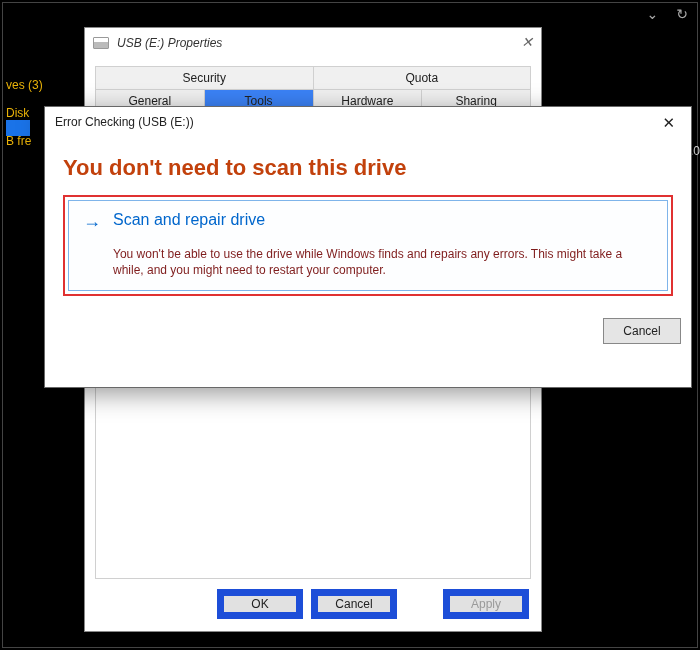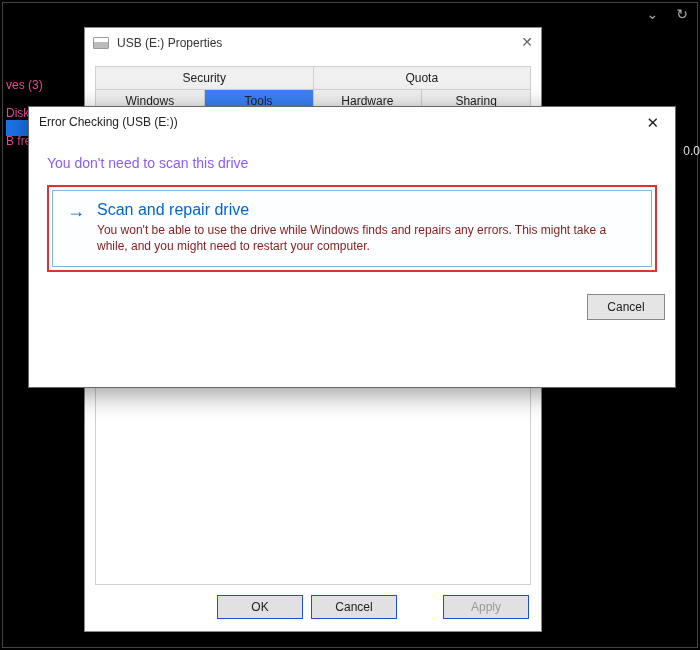--- a/index.html
+++ b/index.html
@@ -32,21 +32,21 @@
       display: flex;
       gap: 18px;
       color: #aaa;
       font-size: 14px;
     }
     
     .dark-labels {
       position: absolute;
       top: 78px;
       left: 6px;
-      color: #ec4899;
+      color: #eab308;
       font-size: 12px;
     }
     .dark-labels .row {
       margin-bottom: 14px;
     }
     .blue-bar {
       position: absolute;
       top: 120px;
       left: 6px;
       width: 24px;
@@ -71,20 +71,21 @@
       background: #fff;
       border: 1px solid #888;
     }
     .prop-titlebar {
       height: 30px;
       display: flex;
       align-items: center;
       padding: 0 8px;
       background: #fff;
       position: relative;
+      font-style: italic;
     }
     .prop-titlebar .drive-icon {
       width: 16px;
       height: 12px;
       background: linear-gradient(#fff 0 40%, #bbb 40% 100%);
       border: 1px solid #999;
       border-radius: 1px;
       margin-right: 8px;
     }
     .prop-titlebar .title {
@@ -136,36 +137,36 @@
       font-weight: 400;
     }
     .prop-buttons {
       display: flex;
       justify-content: flex-end;
       gap: 8px;
       padding: 10px 2px 4px;
     }
     .win-button {
       min-width: 86px;
-      height: 24px;
+      height: 30px;
       background: #e1e1e1;
-      border: 1px solid #1d4ed8;
+      border: 7px solid #1d4ed8;
       font-size: 12px;
       color: #222;
       cursor: default;
     }
     .win-button.disabled {
       color: #9a9a9a;
       margin-left: 38px;
     }
     
     .dialog {
       position: absolute;
       top: 106px;
-      left: 28px;
+      left: 44px;
       width: 648px;
       height: 282px;
       background: #fff;
       border: 1px solid #686868;
       box-shadow: 0 6px 24px rgba(0,0,0,.4);
     }
     .dlg-titlebar {
       height: 30px;
       display: flex;
       align-items: center;
@@ -182,23 +183,23 @@
       top: 5px;
       font-size: 15px;
       color: #222;
       padding: 2px 6px;
       font-family: Arial, sans-serif;
     }
     .dlg-body {
       padding: 8px 18px 0;
     }
     .dlg-heading {
-      font-size: 14px;
-      color: #8b5cf6;
-      font-weight: 400;
+      font-size: 22px;
+      color: #c2410c;
+      font-weight: 700;
       margin: 10px 0 14px;
     }
     .dlg-message {
       font-size: 12.5px;
       color: #222;
       margin-bottom: 18px;
     }
     .highlight-box {
       border: 2px solid #e03131;
       padding: 3px;
@@ -214,21 +215,21 @@
       position: absolute;
       left: 14px;
       top: 10px;
       font-size: 18px;
       color: #0066cc;
     }
     .action-title {
       font-size: 16px;
       color: #0066cc;
       font-weight: 400;
-      margin-bottom: 3px;
+      margin-bottom: 17px;
     }
     .action-desc {
       font-size: 12px;
       color: #7f1d1d;
       line-height: 1.35;
     }
     .dlg-buttons {
       display: flex;
       justify-content: flex-end;
       padding: 8px 10px 10px;
@@ -265,21 +266,21 @@
     <span class="close">✕</span>
   </div>
   <div class="prop-body">
     <div class="tab-region">
       <div class="tab-rows">
         <div class="tab-row">
           <div class="tab">Security</div>
           <div class="tab">Quota</div>
         </div>
         <div class="tab-row">
-          <div class="tab">Windows</div>
+          <div class="tab">General</div>
           <div class="tab active">Tools</div>
           <div class="tab">Hardware</div>
           <div class="tab">Sharing</div>
         </div>
       </div>
     </div>
     <div class="prop-buttons">
       <button class="win-button">OK</button>
       <button class="win-button">Cancel</button>
       <button class="win-button disabled">Apply</button>

